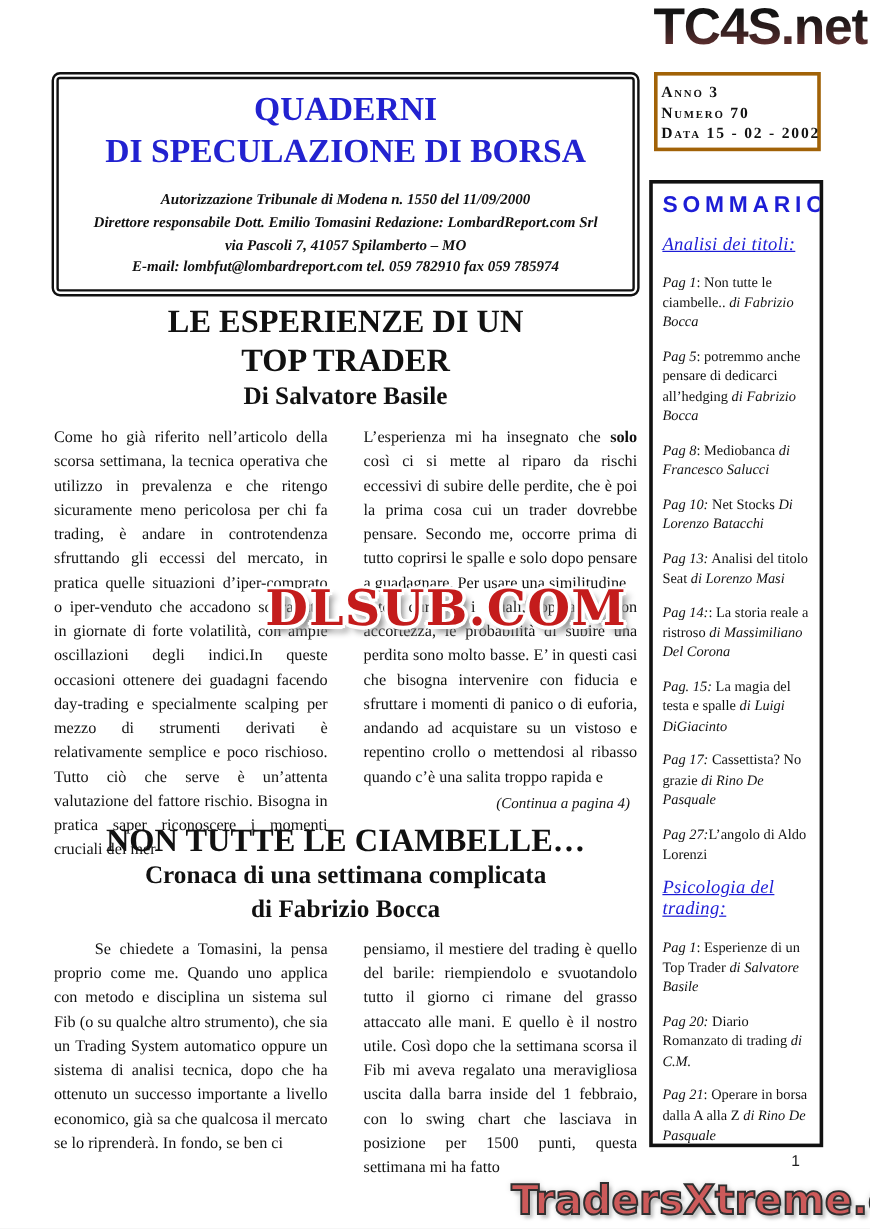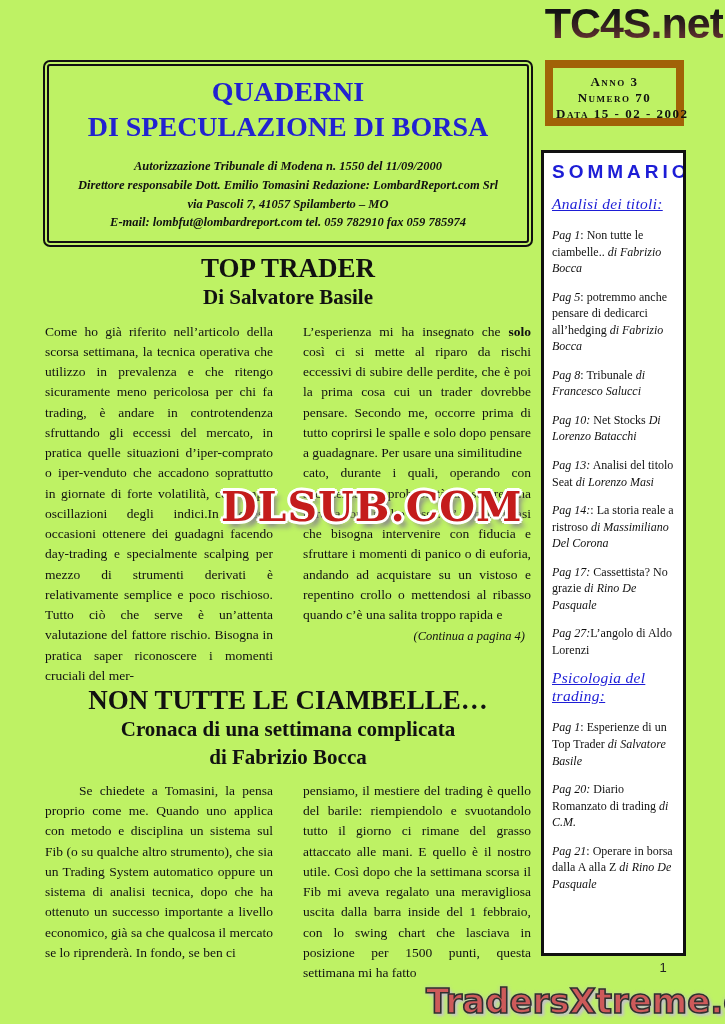--- a/index.html
+++ b/index.html
@@ -1,38 +1,37 @@
 <!DOCTYPE html>
 <html lang="it"><head>
 <meta charset="utf-8">
 <style>
   * { margin:0; padding:0; box-sizing:border-box; }
   html,body { background:#e8e8e8; }
   .page {
     position:relative; width:725px; height:1024px; margin:0 auto;
-    background:#bef264; overflow:hidden;
+    background:#ffffff; overflow:hidden;
     font-family:"Liberation Serif", serif; color:#111;
   }
 
   
   .tc4s {
     position:absolute; top:0px; right:2px; width:185px; text-align:right;
     font-family:"Liberation Sans", sans-serif; font-weight:bold;
     font-size:43px; letter-spacing:-1px; line-height:1.1;
     background:linear-gradient(to bottom, #141414 25%, #3c2323 60%, #6e3434 90%);
     -webkit-background-clip:text; background-clip:text; color:transparent;
     text-shadow:none;
   }
 
   
   .issue-box {
     position:absolute; top:60px; left:545px; width:139px; height:66px;
-    border:8px solid #a16207; padding:6px 3px 4px 3px;
+    border:3px solid #a16207; padding:6px 3px 4px 3px;
     display:flex; flex-direction:column; justify-content:space-between;
-    text-align:center;
   }
   .issue-line {
     font-variant:small-caps; font-weight:bold; font-size:13px;
     letter-spacing:1.5px; white-space:nowrap;
   }
 
   
   .masthead {
     position:absolute; top:64px; left:47px; width:482px; height:179px;
     border:2px solid #111; outline:2px solid #111; outline-offset:2px;
@@ -134,36 +133,38 @@
     <div class="issue-line">Numero 70</div>
     <div class="issue-line">Data 15 - 02 - 2002</div>
   </div>
 
   <div class="sommario">
     <div class="sommario-title">SOMMARIO</div>
     <div id="sommario-sections">
         <div class="sommario-heading">Analisi dei titoli:</div>
         <div class="sommario-item"><span class="pag">Pag 1</span><span>: Non tutte le ciambelle.. </span><span class="author">di Fabrizio Bocca</span></div>
         <div class="sommario-item"><span class="pag">Pag 5</span><span>: potremmo anche pensare di dedicarci all’hedging </span><span class="author">di Fabrizio Bocca</span></div>
-        <div class="sommario-item"><span class="pag">Pag 8</span><span>: Tribunale </span><span class="author">di Francesco Salucci</span></div>
+        <div class="sommario-item"><span class="pag">Pag 8</span><span>: Mediobanca </span><span class="author">di Francesco Salucci</span></div>
         <div class="sommario-item"><span class="pag">Pag 10:</span><span> Net Stocks </span><span class="author">Di Lorenzo Batacchi</span></div>
         <div class="sommario-item"><span class="pag">Pag 13:</span><span> Analisi del titolo Seat </span><span class="author">di Lorenzo Masi</span></div>
         <div class="sommario-item"><span class="pag">Pag 14:</span><span>: La storia reale a ristroso </span><span class="author">di Massimiliano Del Corona</span></div>
+        <div class="sommario-item"><span class="pag">Pag. 15:</span><span> La magia del testa e spalle </span><span class="author">di Luigi DiGiacinto</span></div>
         <div class="sommario-item"><span class="pag">Pag 17:</span><span> Cassettista? No grazie </span><span class="author">di Rino De Pasquale</span></div>
         <div class="sommario-item"><span class="pag">Pag 27:</span><span>L’angolo di Aldo Lorenzi</span><span class="author"></span></div>
         <div class="sommario-heading">Psicologia del trading:</div>
         <div class="sommario-item"><span class="pag">Pag 1</span><span>: Esperienze di un Top Trader </span><span class="author">di Salvatore Basile</span></div>
         <div class="sommario-item"><span class="pag">Pag 20:</span><span> Diario Romanzato di trading </span><span class="author">di C.M.</span></div>
         <div class="sommario-item"><span class="pag">Pag 21</span><span>: Operare in borsa dalla A alla Z  </span><span class="author">di Rino De Pasquale</span></div>
         <div class="sommario-item"></div>
       </div>
   </div>
 
   <div class="article article-1">
     <div class="article-title">
+      <div>LE ESPERIENZE DI UN</div>
       <div>TOP TRADER</div>
     </div>
     <div class="article-sub">Di Salvatore Basile</div>
     <div class="article-body">
       <div class="col">
         <p>Come ho già riferito nell’articolo della scorsa settimana, la tecnica operativa che utilizzo in prevalenza e che ritengo sicuramente meno pericolosa per chi fa trading, è andare in controtendenza sfruttando gli eccessi del mercato, in pratica quelle situazioni d’iper-comprato o iper-venduto che accadono soprattutto in giornate di forte volatilità, con ampie oscillazioni degli indici.In queste occasioni ottenere dei guadagni facendo day-trading e specialmente scalping per mezzo di strumenti derivati è relativamente semplice e poco rischioso. Tutto ciò che serve è un’attenta valutazione del fattore rischio. Bisogna in pratica saper riconoscere i momenti cruciali del mer-</p>
       </div>
       <div class="col">
         <p><span>L’esperienza mi ha insegnato che </span><b class="inline-bold">solo</b><span> così ci si mette al riparo da rischi eccessivi di subire delle perdite, che è poi la prima cosa cui un trader dovrebbe pensare. Secondo me, occorre prima di tutto coprirsi le spalle e solo dopo pensare a guadagnare. Per usare una similitudine</span></p>
         <p>cato, durante i quali, operando con accortezza, le probabilità di subire una perdita sono molto basse. E’ in questi casi che bisogna intervenire con fiducia e sfruttare i momenti di panico o di euforia, andando ad acquistare su un vistoso e repentino crollo o mettendosi al ribasso quando c’è una salita troppo rapida e</p>

